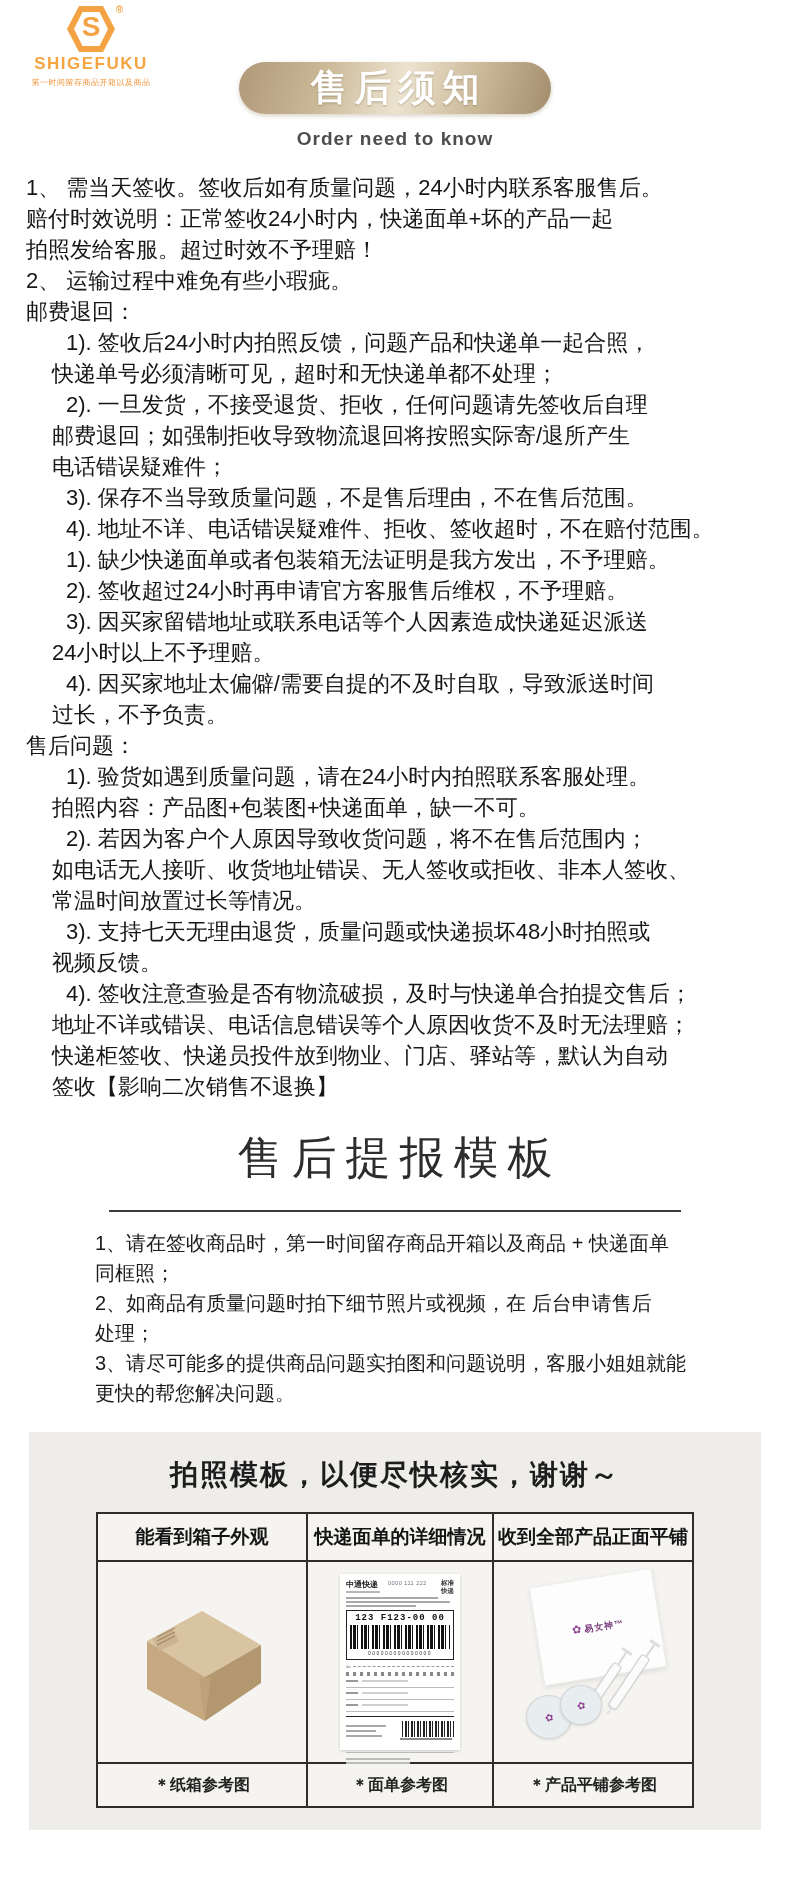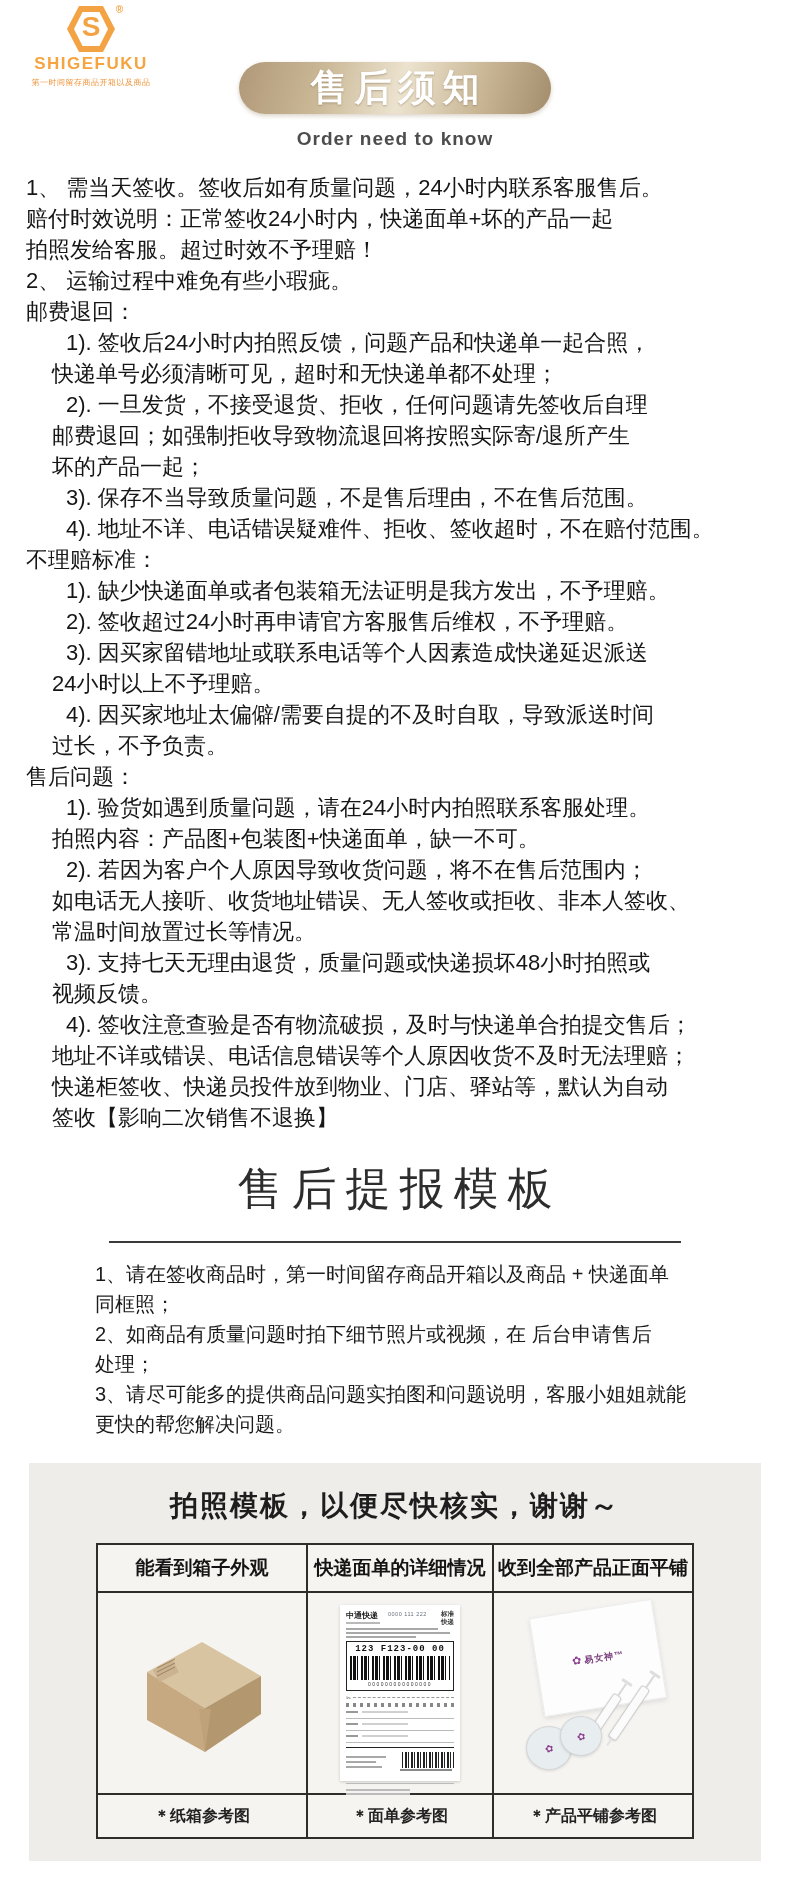--- a/index.html
+++ b/index.html
@@ -132,24 +132,23 @@
 
   <div class="line indent-0">1、 需当天签收。签收后如有质量问题，24小时内联系客服售后。</div>
       <div class="line indent-0">赔付时效说明：正常签收24小时内，快递面单+坏的产品一起</div>
       <div class="line indent-0">拍照发给客服。超过时效不予理赔！</div>
       <div class="line indent-0">2、 运输过程中难免有些小瑕疵。</div>
       <div class="line indent-0">邮费退回：</div>
       <div class="line indent-2">1). 签收后24小时内拍照反馈，问题产品和快递单一起合照，</div>
       <div class="line indent-1">快递单号必须清晰可见，超时和无快递单都不处理；</div>
       <div class="line indent-2">2). 一旦发货，不接受退货、拒收，任何问题请先签收后自理</div>
       <div class="line indent-1">邮费退回；如强制拒收导致物流退回将按照实际寄/退所产生</div>
-      <div class="line indent-1">坏的产品一起；</div>
+      <div class="line indent-1">电话错误疑难件；</div>
       <div class="line indent-2">3). 保存不当导致质量问题，不是售后理由，不在售后范围。</div>
       <div class="line indent-2">4). 地址不详、电话错误疑难件、拒收、签收超时，不在赔付范围。</div>
-      <div class="line indent-0">不理赔标准：</div>
       <div class="line indent-2">1). 缺少快递面单或者包装箱无法证明是我方发出，不予理赔。</div>
       <div class="line indent-2">2). 签收超过24小时再申请官方客服售后维权，不予理赔。</div>
       <div class="line indent-2">3). 因买家留错地址或联系电话等个人因素造成快递延迟派送</div>
       <div class="line indent-1">24小时以上不予理赔。</div>
       <div class="line indent-2">4). 因买家地址太偏僻/需要自提的不及时自取，导致派送时间</div>
       <div class="line indent-1">过长，不予负责。</div>
       <div class="line indent-0">售后问题：</div>
       <div class="line indent-2">1). 验货如遇到质量问题，请在24小时内拍照联系客服处理。</div>
       <div class="line indent-1">拍照内容：产品图+包装图+快递面单，缺一不可。</div>
       <div class="line indent-2">2). 若因为客户个人原因导致收货问题，将不在售后范围内；</div>

